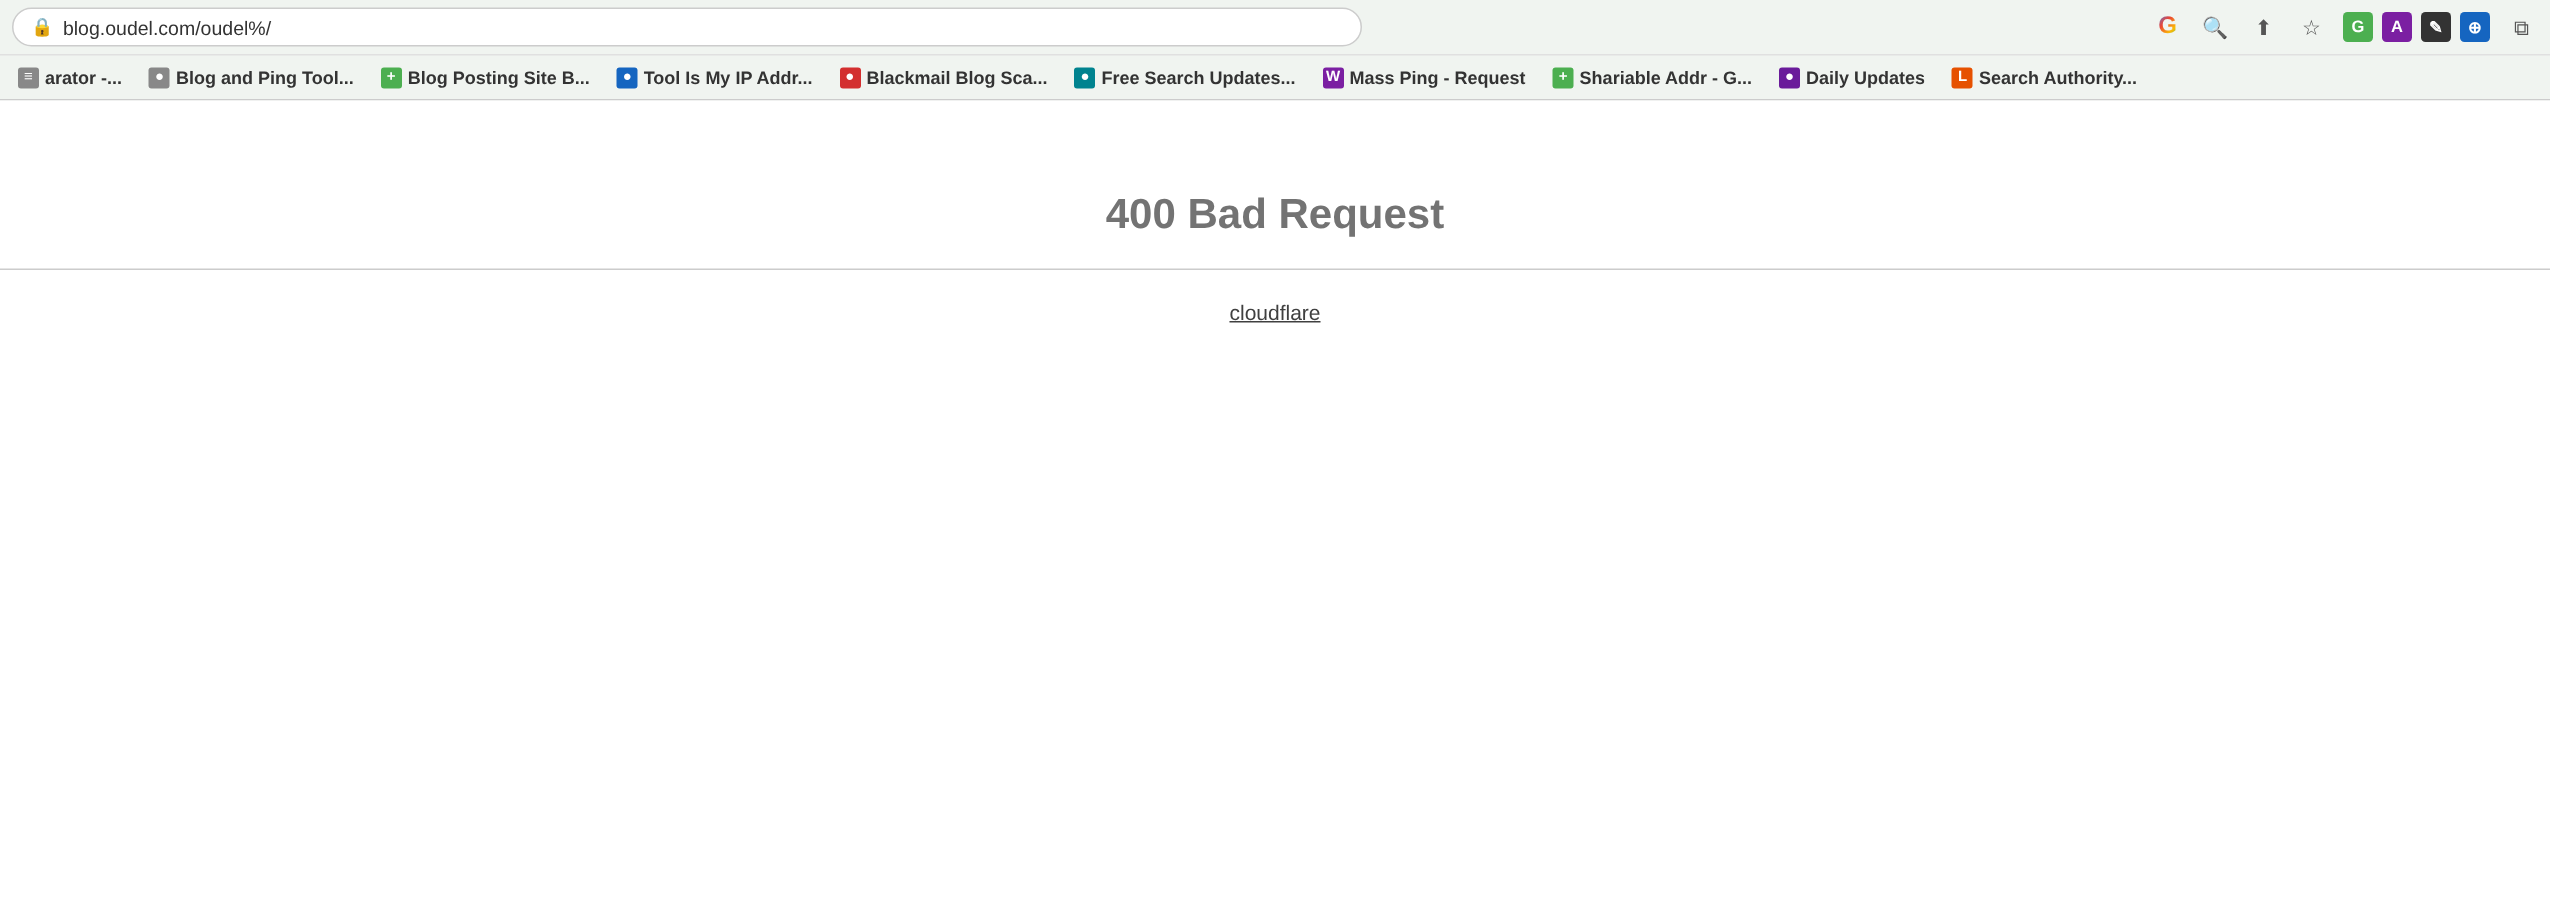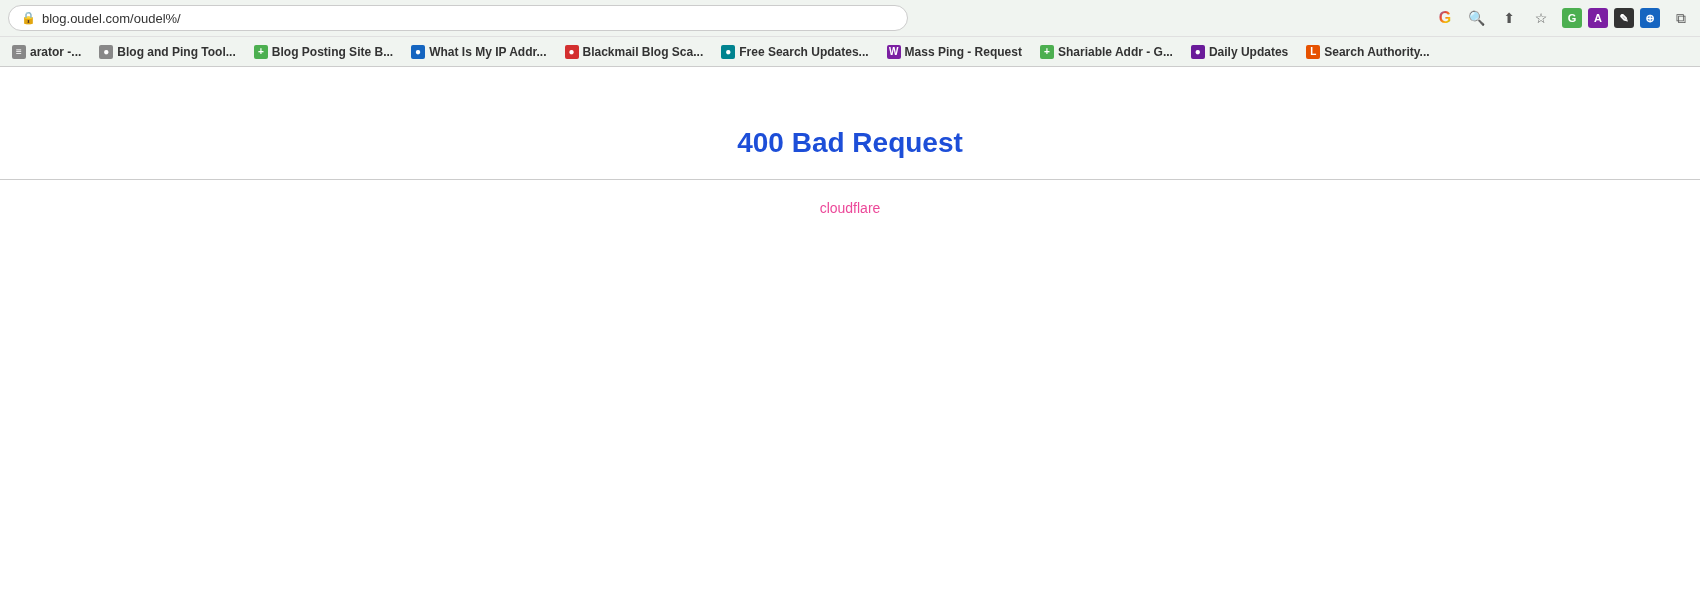--- a/index.html
+++ b/index.html
@@ -129,34 +129,35 @@
       background: #fff;
       display: flex;
       flex-direction: column;
       align-items: center;
       padding-top: 60px;
     }
 
     .error-title {
       font-size: 28px;
       font-weight: bold;
-      color: #1d4ed8;
+      color: #737373;
       margin-bottom: 20px;
     }
 
     .divider {
       width: 100%;
       height: 1px;
       background: #ccc;
       margin-bottom: 20px;
     }
 
     .error-source {
       font-size: 14px;
-      color: #ec4899;
+      color: #404040;
+      text-decoration: underline;
     }
 
     
     .google-g {
       font-size: 16px;
       font-weight: bold;
       background: linear-gradient(135deg, #4285F4, #EA4335, #FBBC05, #34A853);
       -webkit-background-clip: text;
       -webkit-text-fill-color: transparent;
       background-clip: text;
@@ -221,21 +222,21 @@
     <div class="bookmark-item">
       <span class="bookmark-favicon fav-gray">●</span>
       <span class="bookmark-label">Blog and Ping Tool...</span>
     </div>
     <div class="bookmark-item">
       <span class="bookmark-favicon fav-green">+</span>
       <span class="bookmark-label">Blog Posting Site B...</span>
     </div>
     <div class="bookmark-item">
       <span class="bookmark-favicon fav-blue">●</span>
-      <span class="bookmark-label">What Is My IP Addr...</span>
+      <span class="bookmark-label">Tool Is My IP Addr...</span>
     </div>
     <div class="bookmark-item">
       <span class="bookmark-favicon fav-red">●</span>
       <span class="bookmark-label">Blackmail Blog Sca...</span>
     </div>
     <div class="bookmark-item">
       <span class="bookmark-favicon fav-teal">●</span>
       <span class="bookmark-label">Free Search Updates...</span>
     </div>
     <div class="bookmark-item">

